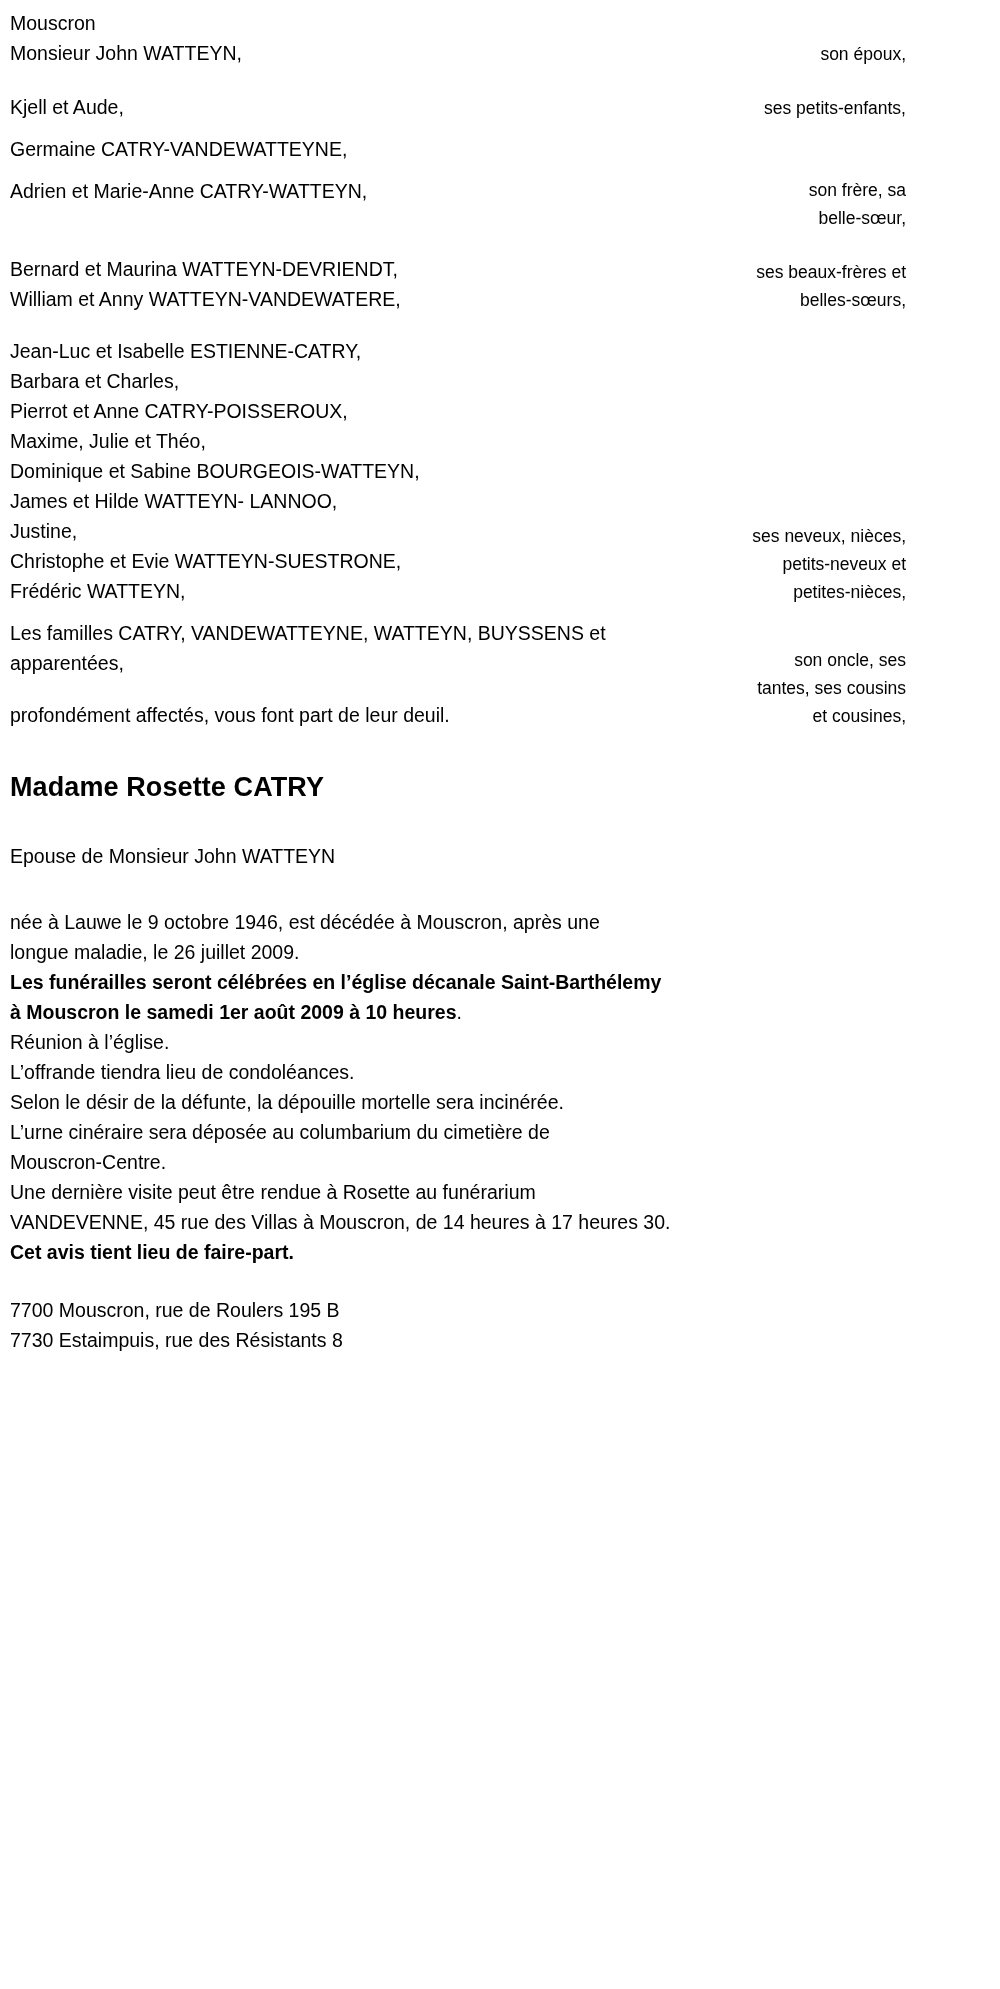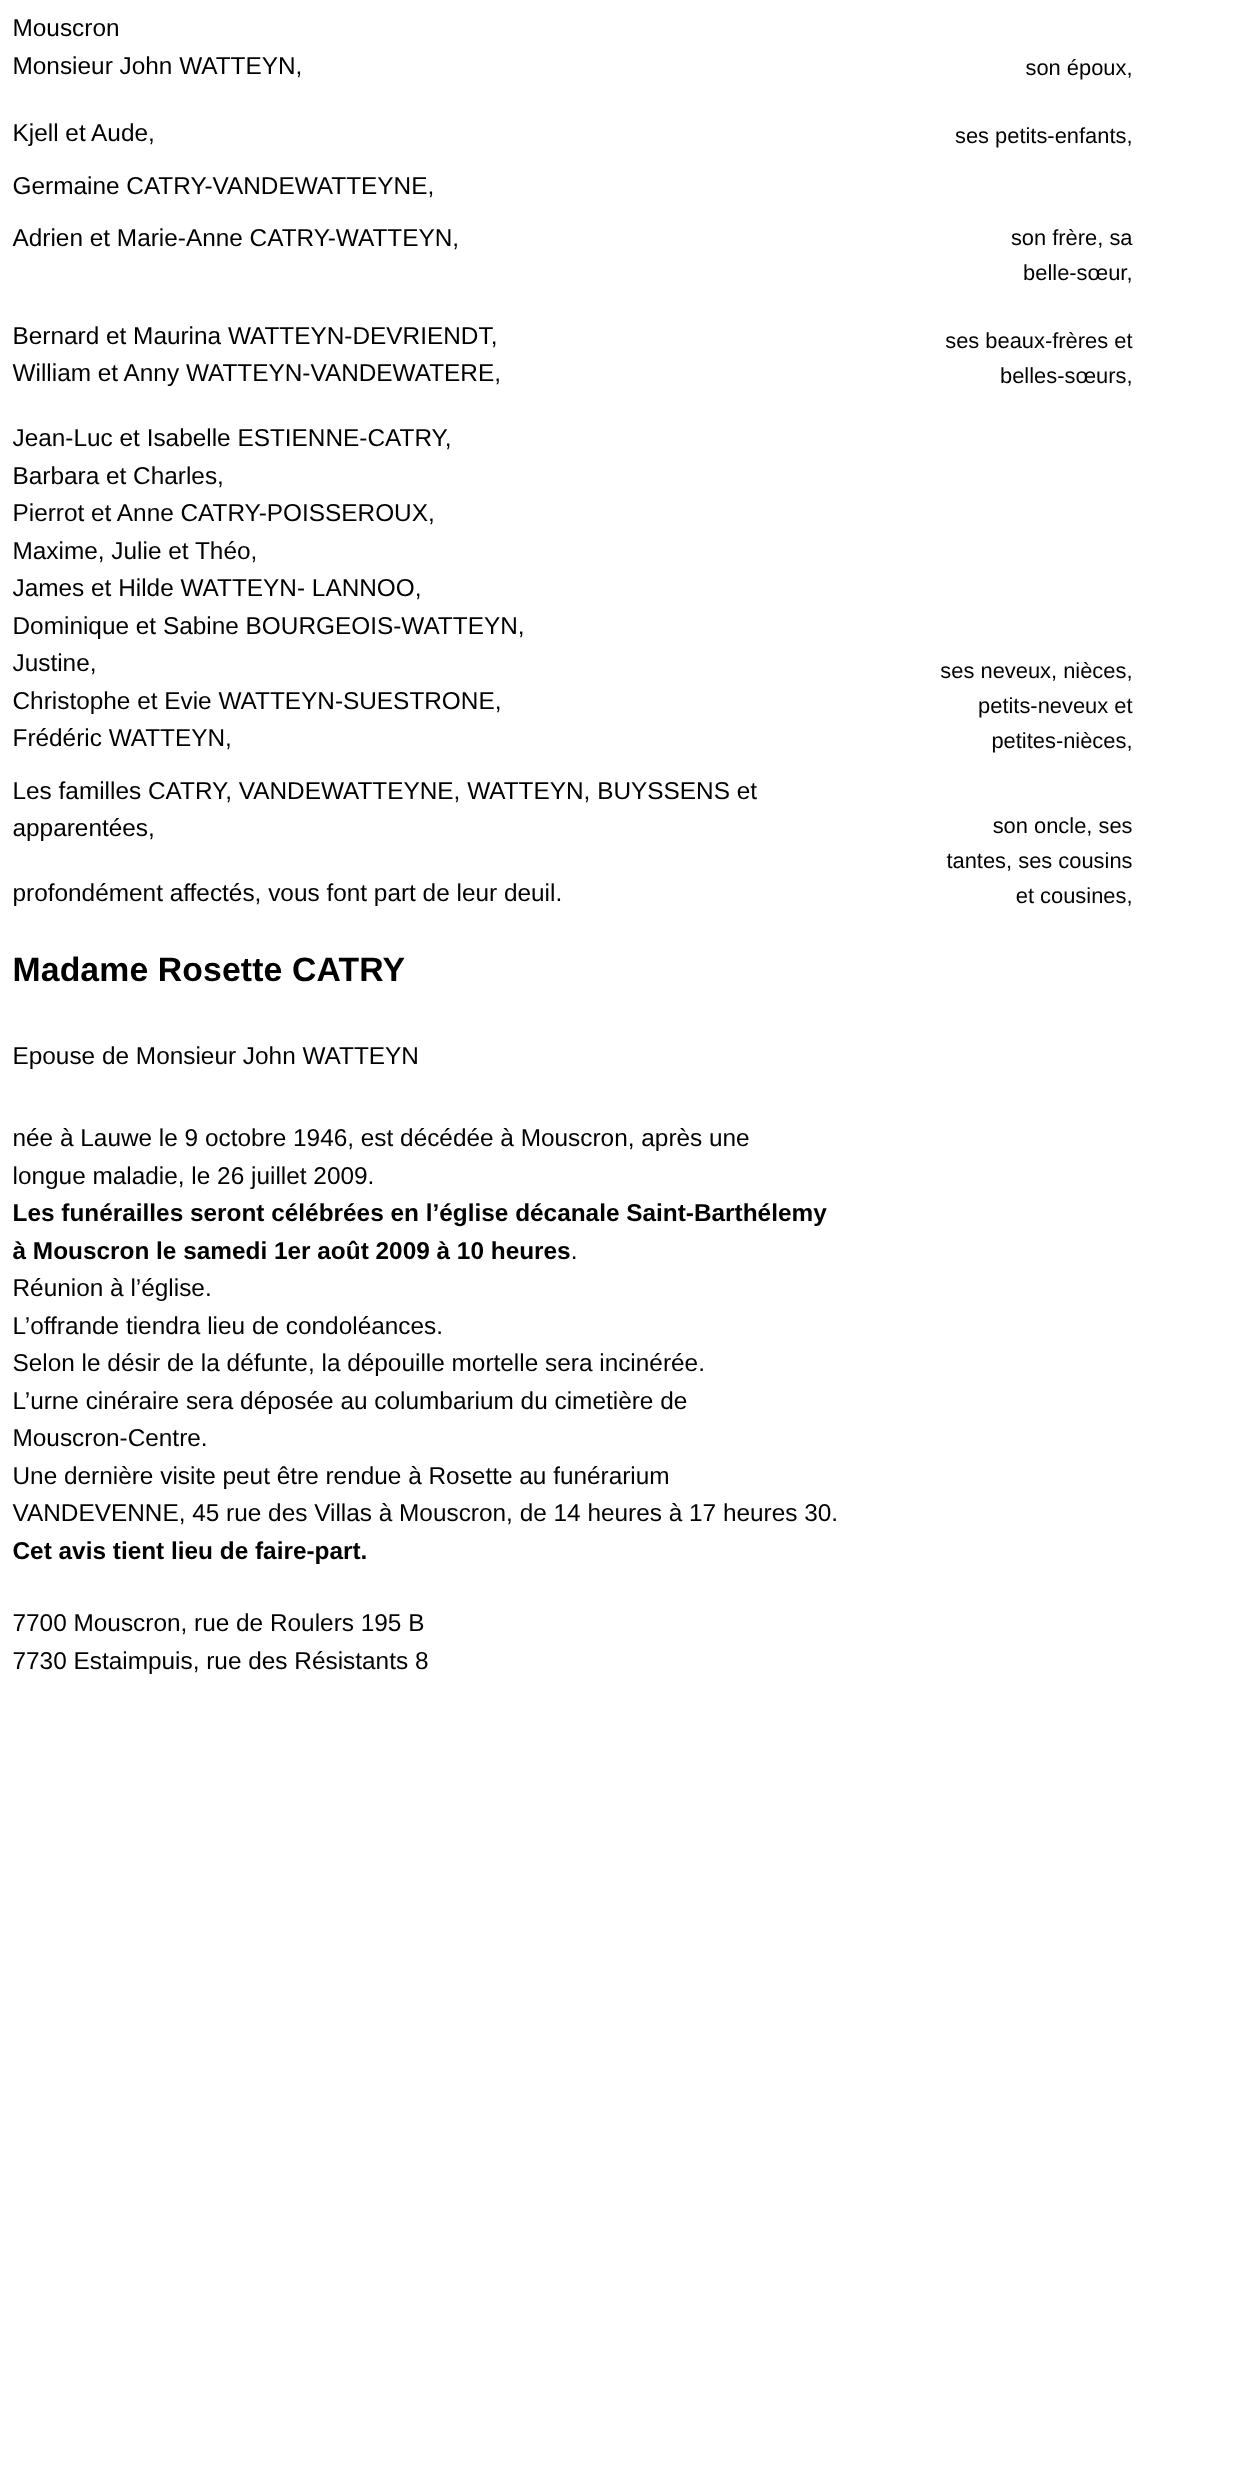--- a/index.html
+++ b/index.html
@@ -61,21 +61,21 @@
 
   .spacer-sm { height: 12px; }
   .spacer-md { height: 22px; }
 
   
   .deceased-name {
     font-size: 27px;
     line-height: 40px;
     font-weight: bold;
     letter-spacing: 0.1px;
-    margin-top: 26px;
+    margin-top: 37px;
   }
   .spouse-of {
     font-size: 19.5px;
     line-height: 30px;
     margin-top: 34px;
   }
 
   
   .body-block {
     margin-top: 36px;
@@ -147,22 +147,22 @@
       </div>
     </div>
     <div class="spacer-md"></div>
 
     <div class="fam-group">
       <div class="fam-names">
         <div class="line">Jean-Luc et Isabelle ESTIENNE-CATRY,</div>
         <div class="line">Barbara et Charles,</div>
         <div class="line">Pierrot et Anne CATRY-POISSEROUX,</div>
         <div class="line">Maxime, Julie et Théo,</div>
+        <div class="line">Dominique et Sabine BOURGEOIS-WATTEYN,</div>
         <div class="line">James et Hilde WATTEYN- LANNOO,</div>
-        <div class="line">Dominique et Sabine BOURGEOIS-WATTEYN,</div>
         <div class="line">Justine,</div>
         <div class="line">Christophe et Evie WATTEYN-SUESTRONE,</div>
         <div class="line">Frédéric WATTEYN,</div>
       </div>
       <div class="fam-rel">
         <div class="rel">ses neveux, nièces,
 petits-neveux et
 petites-nièces,</div>
       </div>
     </div>

